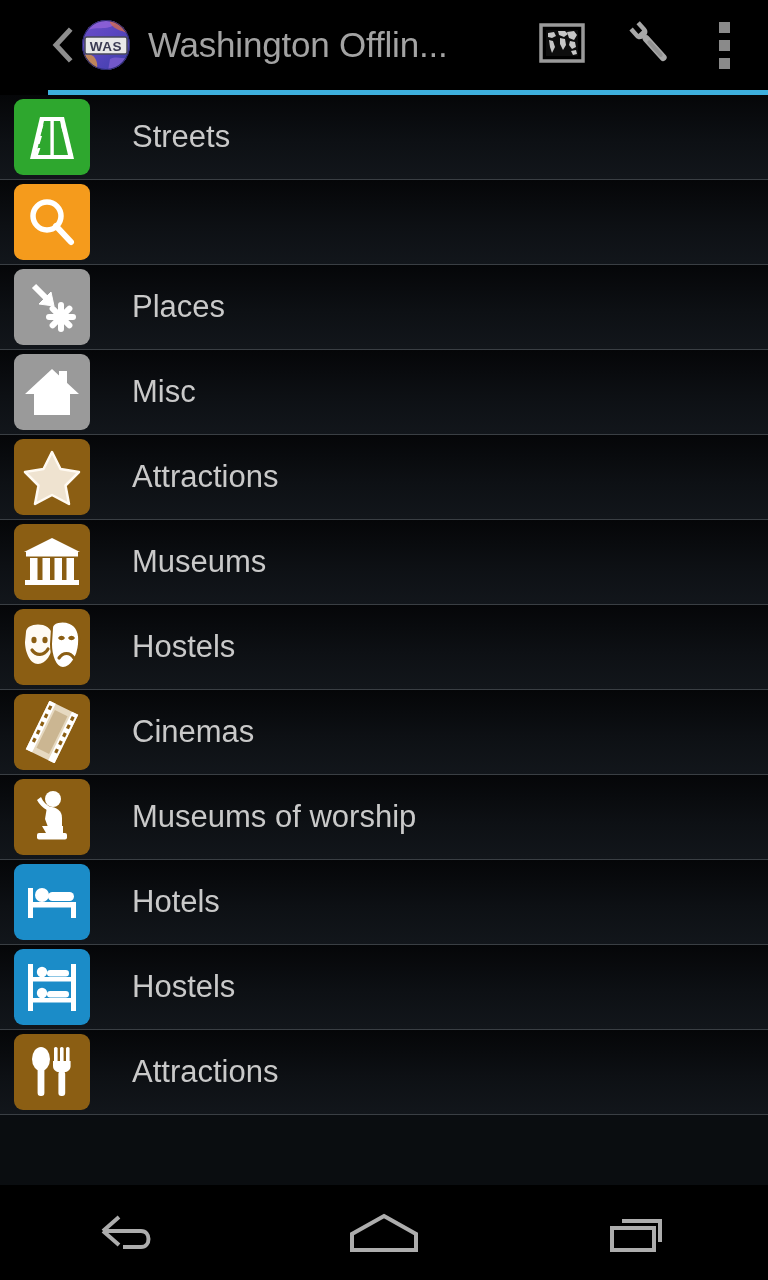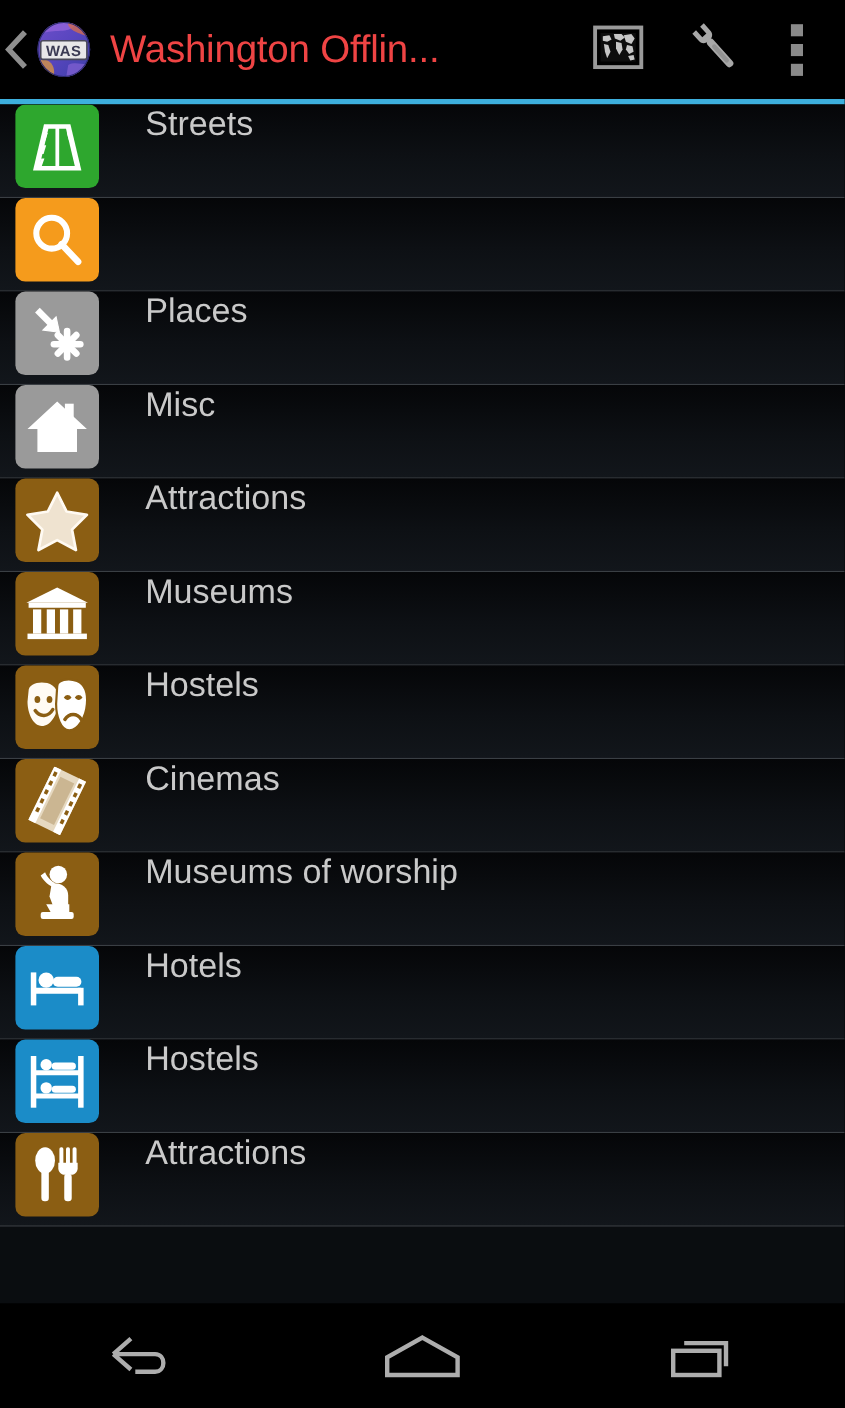--- a/index.html
+++ b/index.html
@@ -2,21 +2,21 @@
 <html><head>
 <meta charset="utf-8">
 <style>
   * { margin:0; padding:0; box-sizing:border-box; }
   html, body {
     width:768px; height:1280px;
     background:#000;
     font-family:"Liberation Sans", sans-serif;
     overflow:hidden;
   }
-  #app { position:relative; width:768px; height:1280px; background:#000; }
+  #app { position:relative; width:768px; height:1280px; background:#000;padding-left:48px; }
 
   
   .actionbar {
     position:relative;
     height:90px;
     background:#000;
     display:flex;
     align-items:center;
   }
   .back-chevron {
@@ -29,21 +29,21 @@
   .app-icon {
     width:52px; height:52px;
     flex:0 0 auto;
     margin-left:2px;
     position:relative;
   }
   .app-icon svg { display:block; }
 
   .ab-title {
     flex:1 1 auto;
-    color:#ef4444;
+    color:#a3a3a3;
     font-size:35px;
     font-weight:400;
     letter-spacing:-0.2px;
     margin-left:16px;
     white-space:nowrap;
     overflow:hidden;
   }
 
   .ab-action {
     width:88px; height:90px;
@@ -74,21 +74,21 @@
     top:95px;
     left:0; right:0;
     bottom:95px;
     overflow:hidden;
     background:#0a0d10;
   }
   .row {
     position:relative;
     height:85px;
     display:flex;
-    align-items:flex-start;
+    align-items:center;
     background:linear-gradient(to bottom, #050608 0%, #0d1014 55%, #12161b 100%);
     border-bottom:1px solid #3a3f44;
   }
   .row-icon {
     width:76px; height:76px;
     border-radius:9px;
     margin-left:14px;
     flex:0 0 auto;
     display:flex; align-items:center; justify-content:center;
     overflow:hidden;

